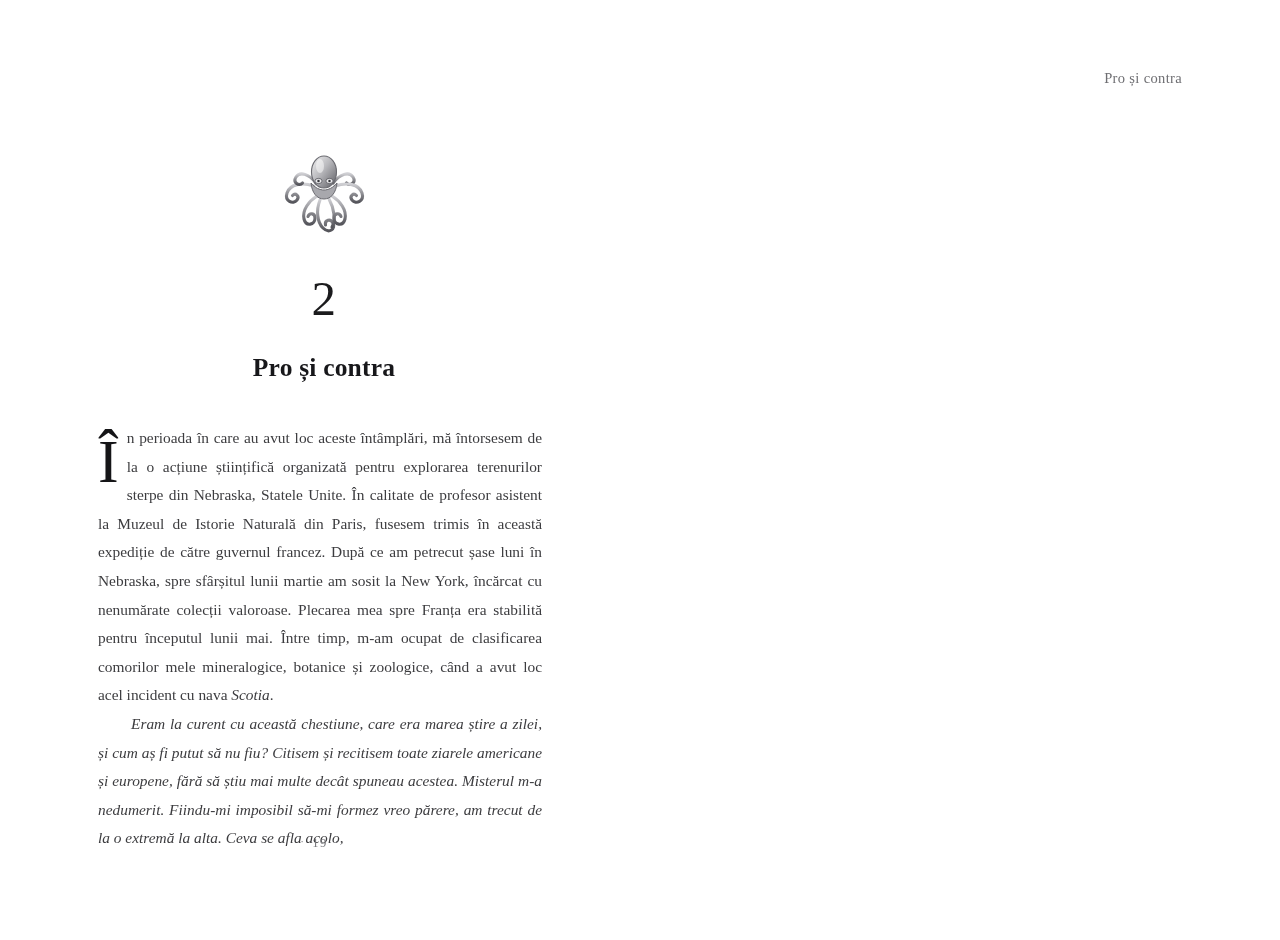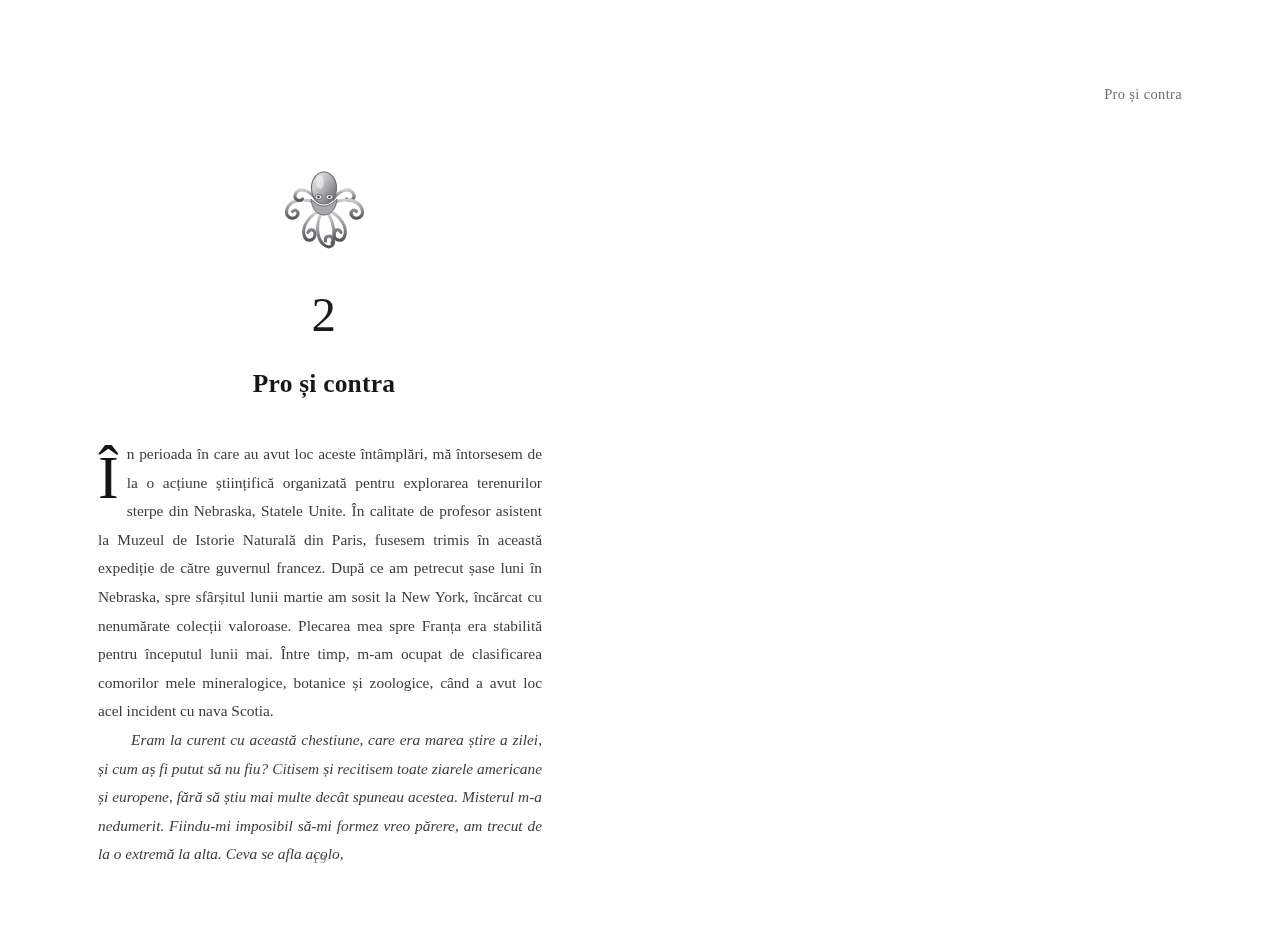--- a/index.html
+++ b/index.html
@@ -14,21 +14,21 @@
     height: 940px;
     background: #ffffff;
     font-family: "Liberation Serif", "DejaVu Serif", serif;
     color: #3a3a3c;
     overflow: hidden;
   }
 
   
   .page {
     position: absolute;
-    top: 16px;
+    top: 0;
     height: 908px;
     box-sizing: border-box;
   }
   .page-left  { left: 0;    width: 640px; }
   .page-right { left: 640px; width: 640px; }
 
   
   .running-head {
     position: absolute;
     top: 70px;
@@ -109,21 +109,21 @@
   .dropcap {
     float: left;
     font-size: 62px;
     line-height: 62px;
     font-weight: 400;
     color: #151517;
     margin: 6px 8px 0 0;
     font-family: "Liberation Serif", "DejaVu Serif", serif;
   }
 
-  .italic { }
+  .italic { font-style: italic; }
 
   
   .folio {
     position: absolute;
     bottom: 57px;
     font-size: 12.6px;
     color: #77777b;
     letter-spacing: 1.4px;
     width: 100%;
     text-align: center;

